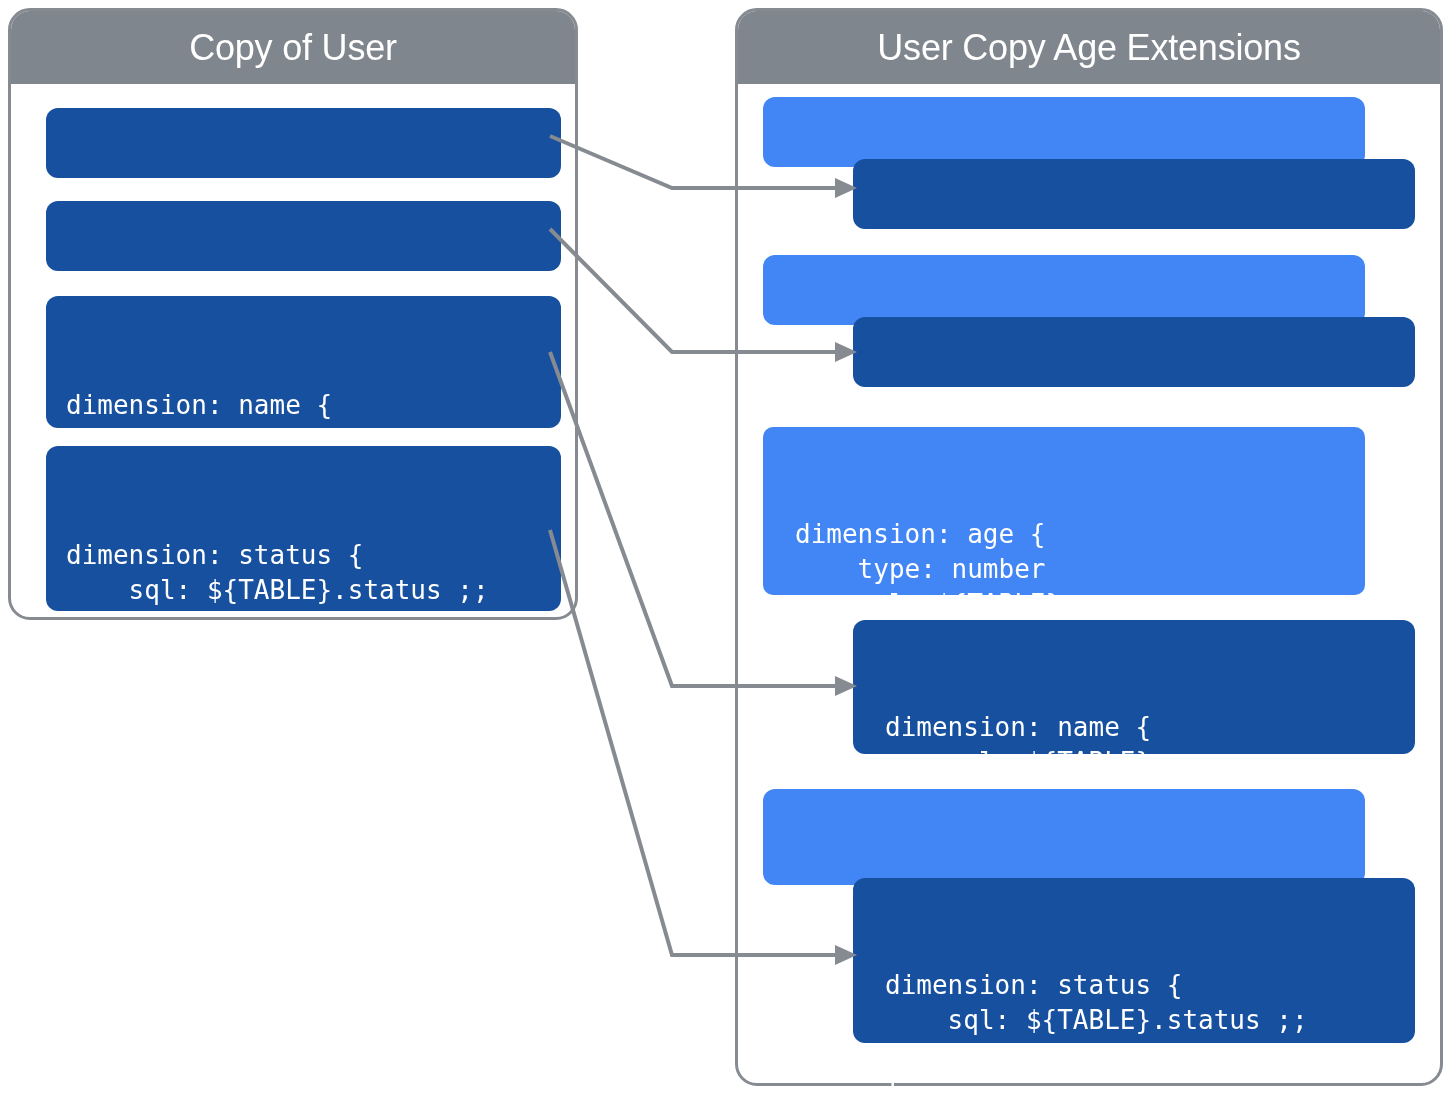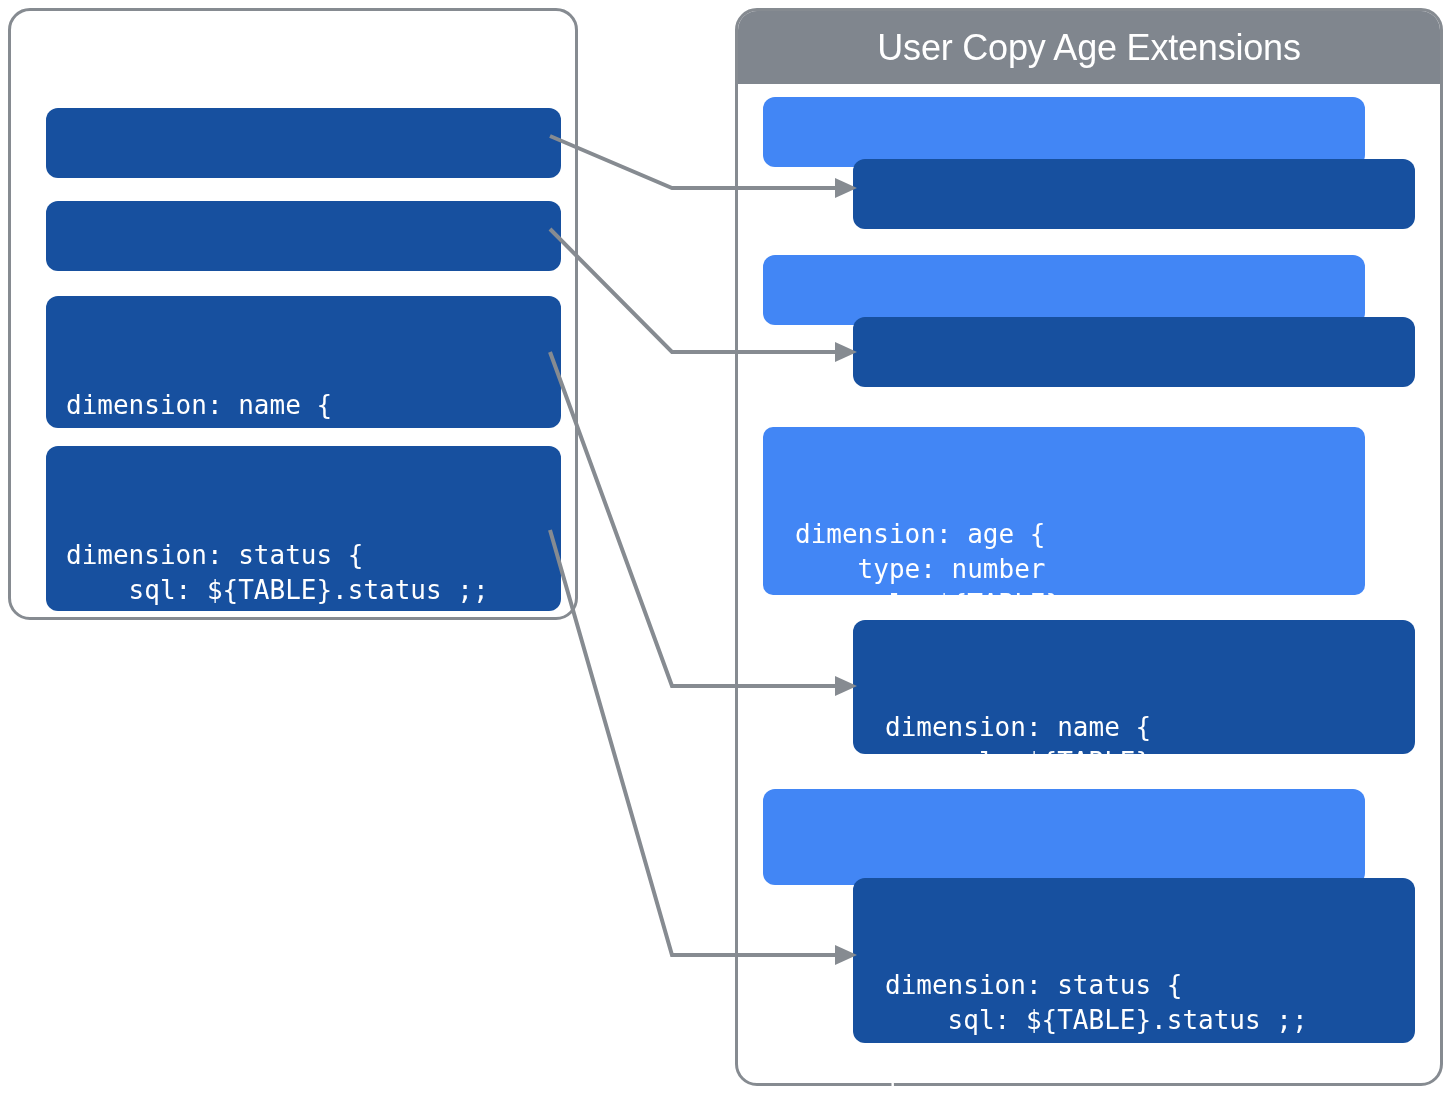--- a/index.html
+++ b/index.html
@@ -103,20 +103,21 @@
     stroke-linejoin: miter;
   }
   .arrowhead { fill: #868b91; }
 </style>
 </head>
 <body>
 
 <div id="stage">
 
   <div class="panel" id="panel-left">
+    <div class="panel-header">Copy of User</div>
 
     <div class="code dark lc" style="top:97px;height:70px;">
       <span class="txt">view: user {</span>
     </div>
 
     <div class="code dark lc" style="top:190px;height:70px;">
       <span class="txt">suggestions: yes</span>
     </div>
 
     <div class="code dark lc" style="top:285px;height:132px;">

